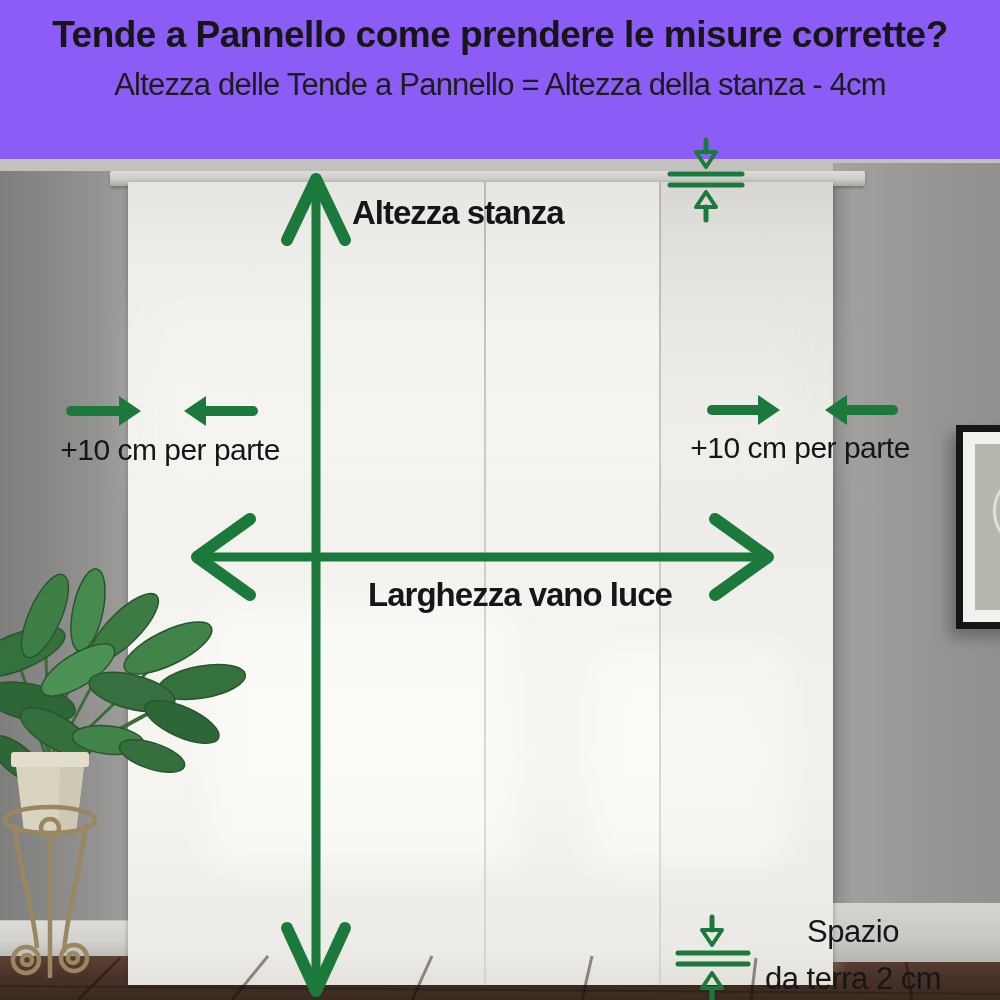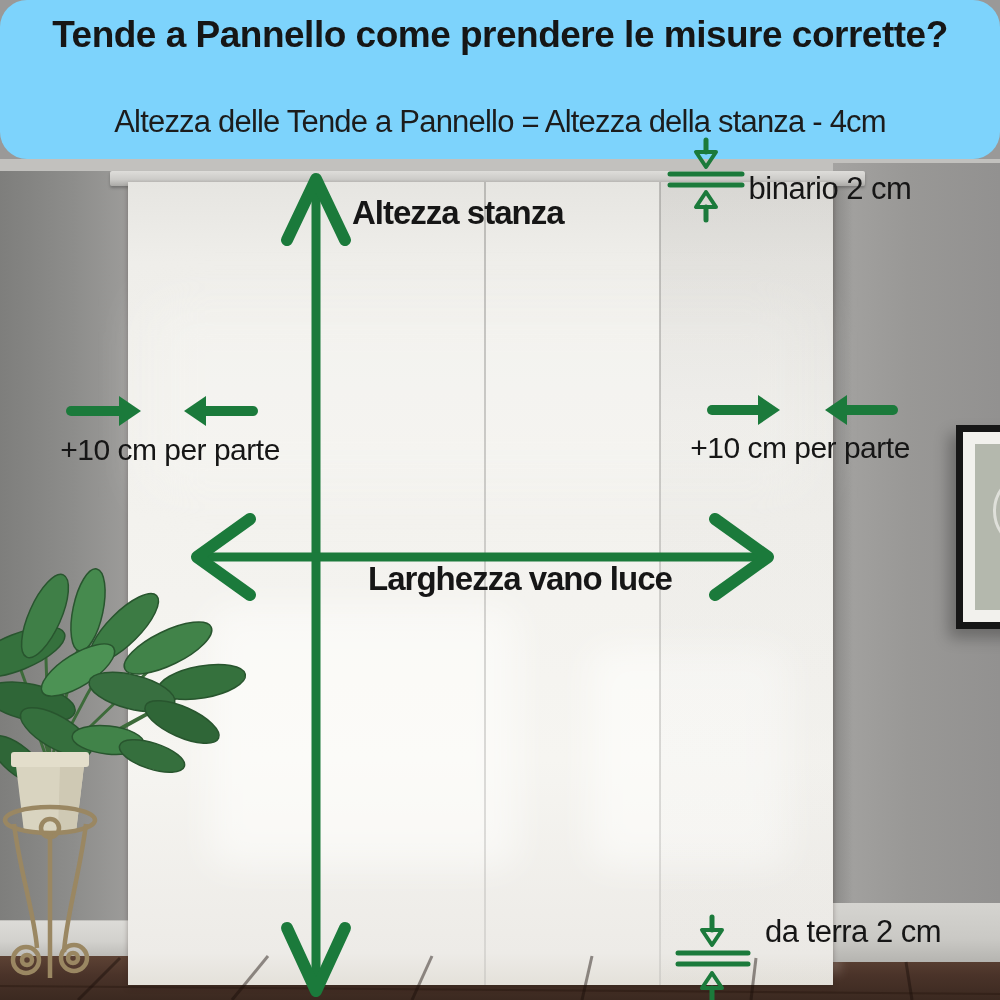--- a/index.html
+++ b/index.html
@@ -7,29 +7,29 @@
     width:1000px;height:1000px;position:relative;overflow:hidden;
     background:#9a9998;
     font-family:"Liberation Sans", sans-serif;
     -webkit-font-smoothing:antialiased;
   }
   .abs{position:absolute;}
 
   
   .header{
     left:0;top:0;width:1000px;height:159px;
-    background:#7dd3fc;color:#161616;text-align:center;border-radius:27px;
+    background:#8b5cf6;color:#161616;text-align:center;
   }
   .header .title{
     position:absolute;left:0;right:0;top:14px;
     font-size:37px;font-weight:bold;letter-spacing:-0.5px;
   }
   .header .formula{
     position:absolute;left:0;right:0;
-    font-size:31px;font-weight:400;letter-spacing:-0.8px;color:#1c1c1c;margin-top:37px;
+    font-size:31px;font-weight:400;letter-spacing:-0.8px;color:#1c1c1c;
   }
   .header .formula.f1{top:67px;}
   .header .formula.f2{top:104px;}
 
   
   .photo{left:0;top:159px;width:1000px;height:841px;background:#9a9998;}
   .ceiling{left:0;top:0;width:1000px;height:14px;background:#c2c1be;}
   .wall-left{left:0;top:12px;width:133px;height:750px;
     background:linear-gradient(90deg,#7e7e7c 0%,#8d8d8b 55%,#9e9d9b 100%);}
   .wall-right{left:833px;top:4px;width:167px;height:741px;
@@ -65,21 +65,21 @@
     border:7px solid #161616;background:#f2f1ed;
     box-shadow:-7px 9px 14px rgba(0,0,0,0.28);}
   .frame .art{position:absolute;left:12px;top:12px;right:0;bottom:12px;background:#b4b8ad;overflow:hidden;}
   .frame .art .circle{position:absolute;right:-28px;top:28px;width:72px;height:72px;
     border:3px solid #dfe0da;border-radius:50%;}
 
   
   .lbl{color:#161616;white-space:nowrap;}
   .lbl.bold{font-weight:bold;letter-spacing:-1px;}
   .lbl-altezza{left:352px;top:194px;font-size:33px;}
-  .lbl-larghezza{left:345px;top:560px;width:350px;text-align:center;font-size:33px;}
+  .lbl-larghezza{left:345px;top:576px;width:350px;text-align:center;font-size:33px;}
   .lbl-left-allow{left:26px;top:433px;width:288px;text-align:center;font-size:30px;letter-spacing:-0.5px;}
   .lbl-right-allow{left:656px;top:431px;width:288px;text-align:center;font-size:30px;letter-spacing:-0.5px;}
   .lbl-spessore{left:728px;top:164px;width:204px;text-align:center;font-size:31px;line-height:50px;letter-spacing:-0.5px;}
   .lbl-spazio{left:731px;top:908px;width:244px;text-align:center;font-size:31px;line-height:47px;letter-spacing:-0.5px;}
 
   svg{position:absolute;left:0;top:0;pointer-events:none;}
 </style>
 </head>
 <body>
 
@@ -225,17 +225,17 @@
       <line x1="712" y1="988" x2="712" y2="1000"></line>
     </g>
   </g>
 </svg>
 
 <div class="abs lbl bold lbl-altezza">Altezza stanza</div>
 <div class="abs lbl bold lbl-larghezza">Larghezza vano luce</div>
 <div class="abs lbl lbl-left-allow">+10 cm per parte</div>
 <div class="abs lbl lbl-right-allow">+10 cm per parte</div>
 <div class="abs lbl lbl-spessore">
-  <div>binario 2 cm</div>
 </div>
 <div class="abs lbl lbl-spazio">
+  <div>Spazio</div>
   <div>da terra 2 cm</div>
 </div>
 
 </body></html>

